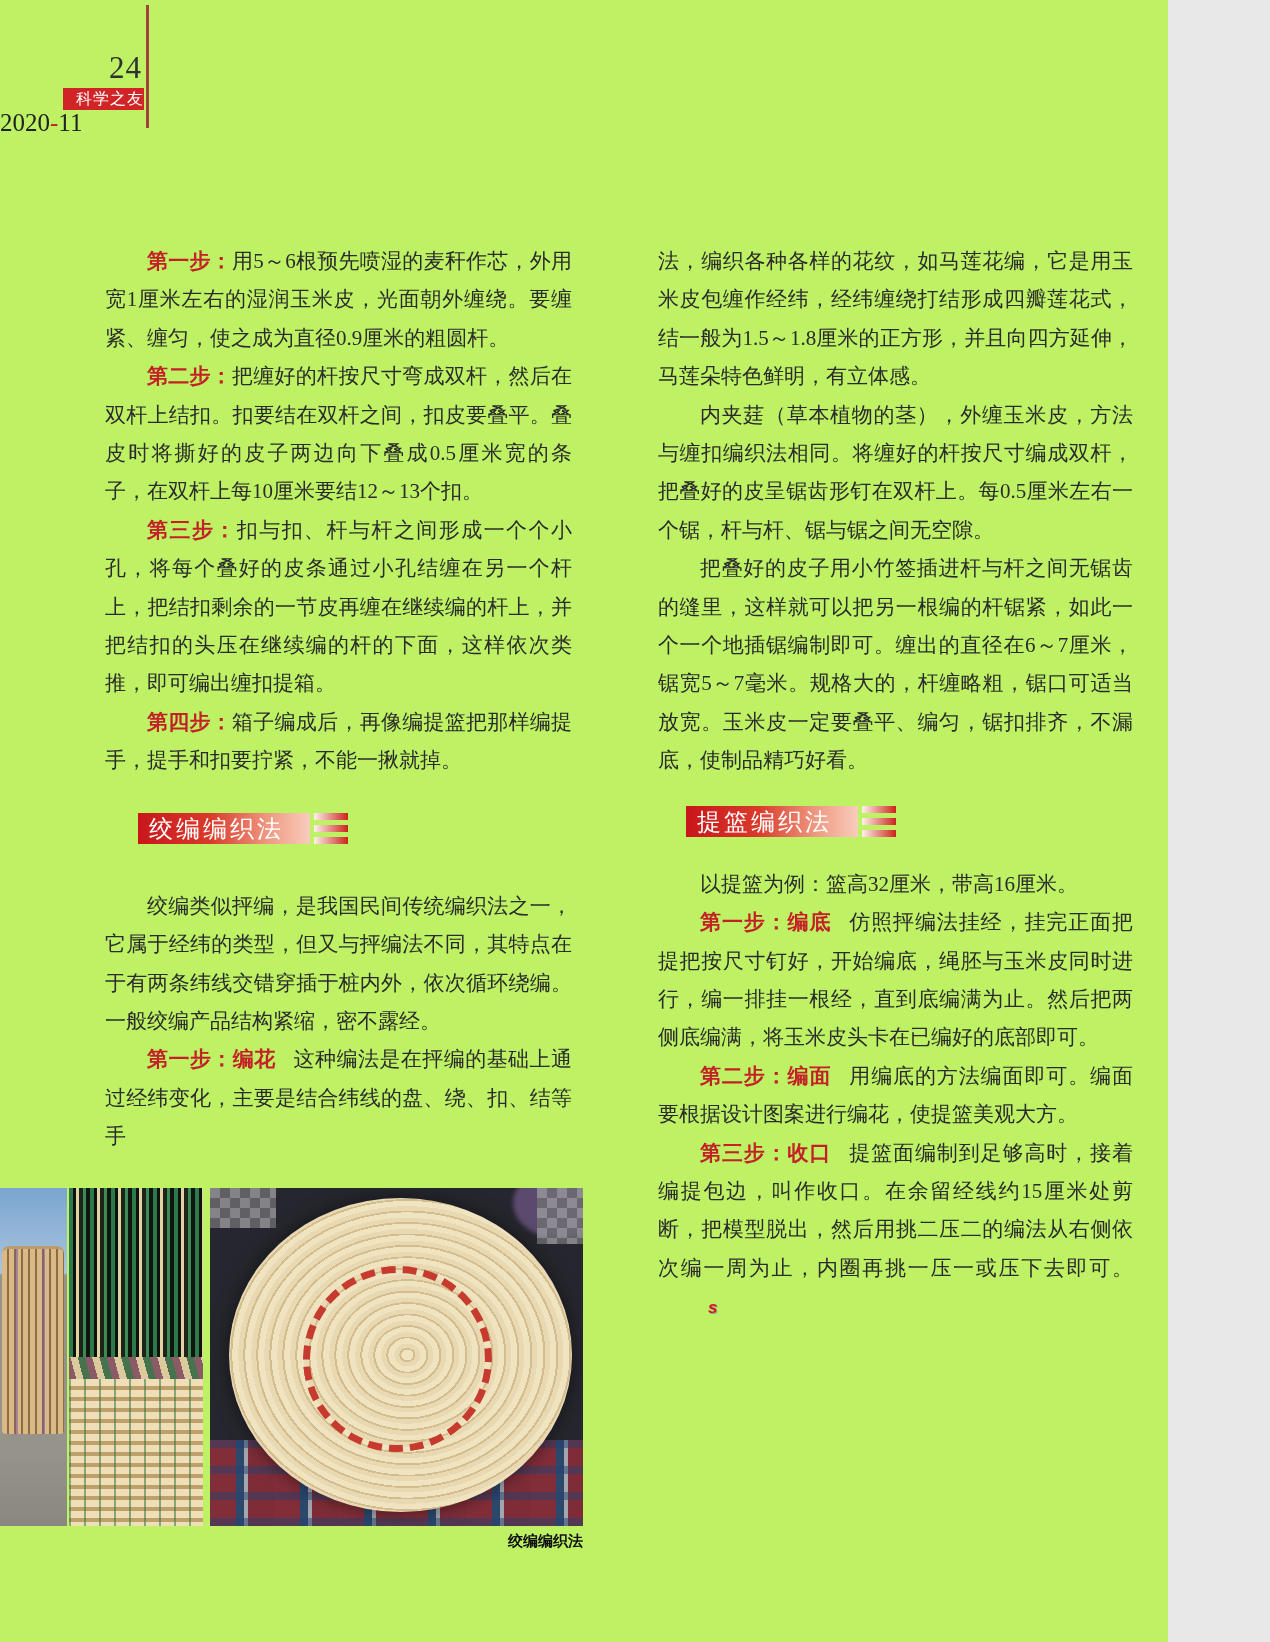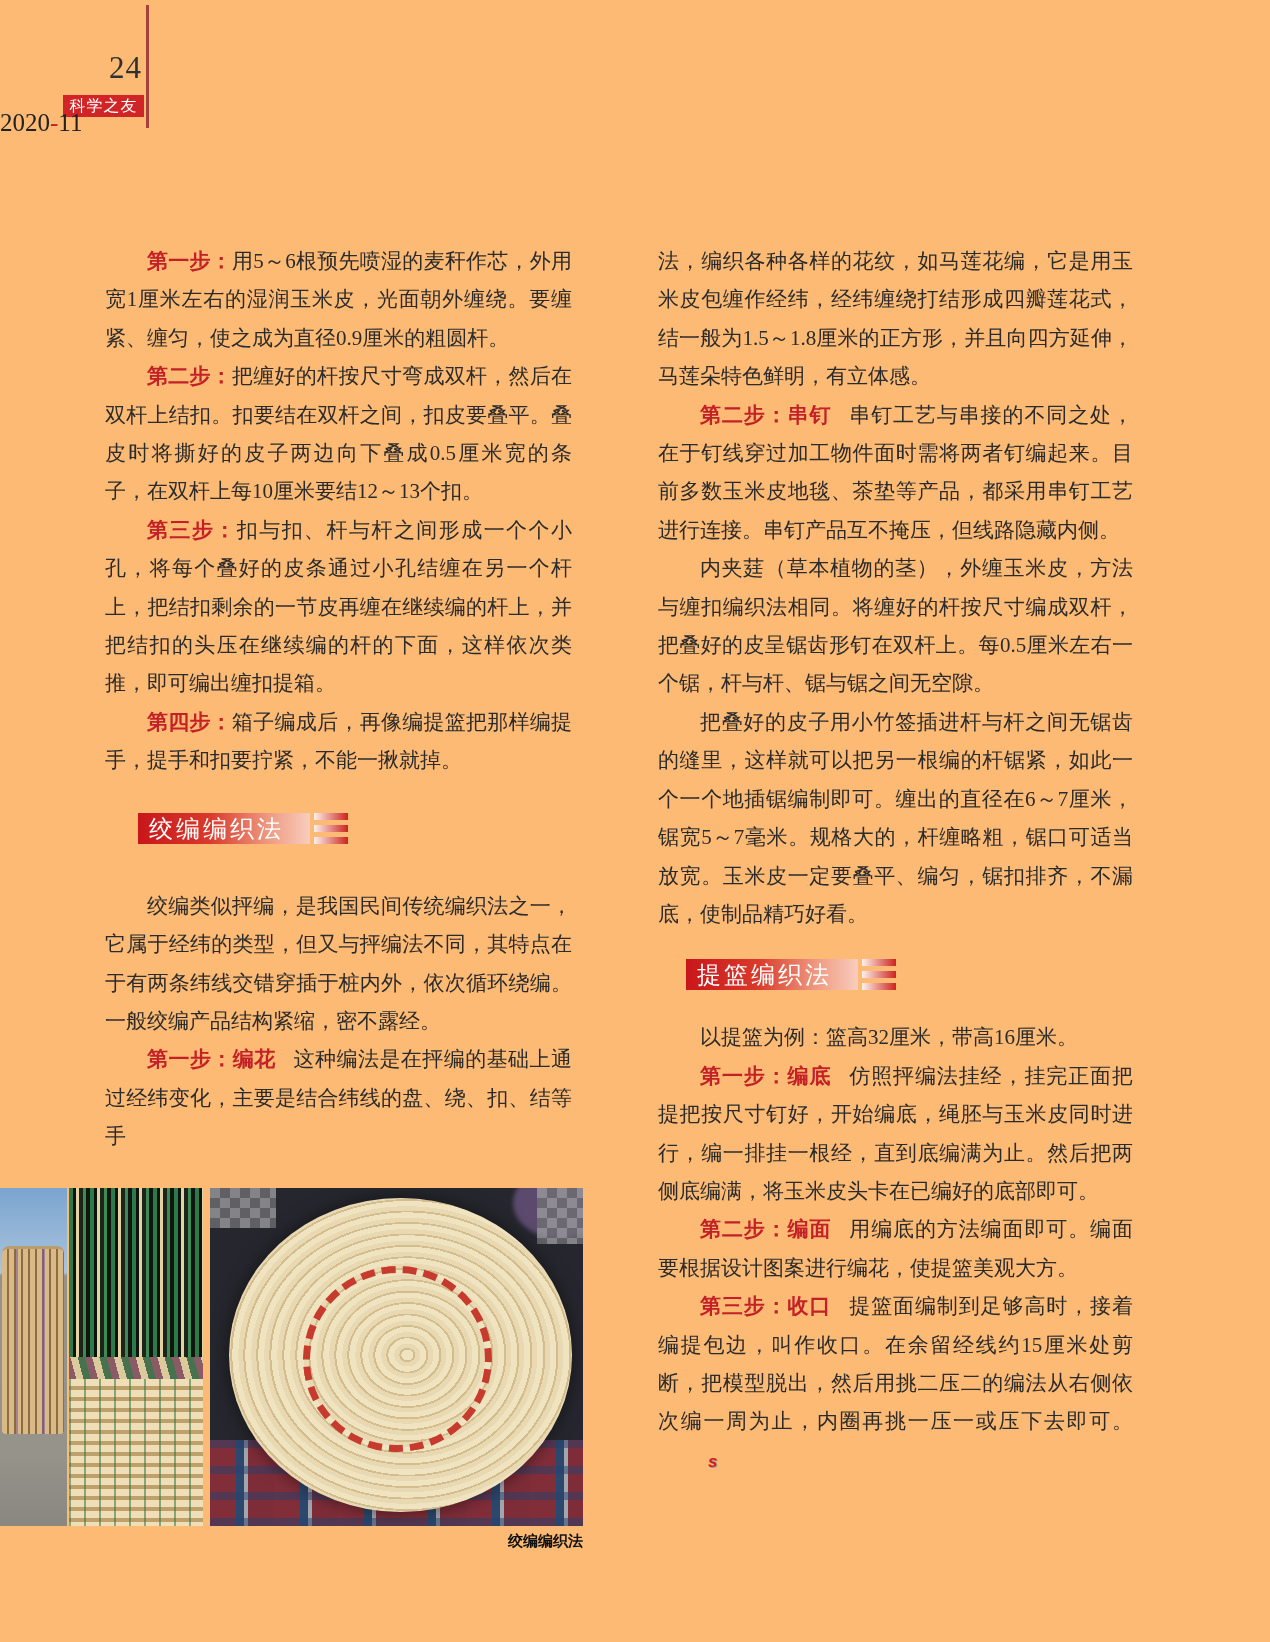--- a/index.html
+++ b/index.html
@@ -1,25 +1,25 @@
 <!DOCTYPE html>
 <html><head>
 <meta charset="utf-8">
 <style>
   html,body{margin:0;padding:0;background:#e8e8e8;}
-  .page{position:relative;width:1270px;height:1642px;background:#fdba74;overflow:hidden;
+  .page{position:relative;width:1168px;height:1642px;background:#bef264;overflow:hidden;
         font-family:"Liberation Serif","DejaVu Serif",serif;}
 
   
   .mast-rule{position:absolute;left:146px;top:5px;width:3px;height:123px;background:#a6423a;}
   .page-num{position:absolute;left:0;top:50px;width:142px;text-align:right;
             font-size:31px;color:#303030;letter-spacing:1px;}
-  .mag-badge{position:absolute;left:63px;top:95px;width:81px;height:22px;background:#d02427;
+  .mag-badge{position:absolute;left:63px;top:88px;width:81px;height:22px;background:#d02427;
              color:#fff;font-family:Liberation Sans, sans-serif;
-             font-size:16px;line-height:22px;text-align:center;letter-spacing:1px;}
+             font-size:16px;line-height:22px;text-align:right;letter-spacing:1px;}
   .issue{position:absolute;left:0;top:109px;width:142px;
          font-size:25px;color:#222;}
   .issue .sep{color:#c32127;}
 
   
   .col{position:absolute;top:242px;font-size:21px;line-height:38.4px;color:#2b2b2b;
        text-align:justify;}
   .col-left{left:105px;width:467px;}
   .col-right{left:658px;width:475px;}
   .col p{margin:0;text-indent:2em;}
@@ -104,21 +104,20 @@
           <i></i>
           <i></i>
           <i></i>
         </span>
       </div>
       <p class="para"><span>绞编类似抨编，是我国民间传统编织法之一，它属于经纬的类型，但又与抨编法不同，其特点在于有两条纬线交错穿插于桩内外，依次循环绕编。一般绞编产品结构紧缩，密不露经。</span></p>
       <p class="step"><span class="step-label kw">第一步：编花</span><span>这种编法是在抨编的基础上通过经纬变化，主要是结合纬线的盘、绕、扣、结等手</span></p>
     </section>
   <section class="col col-right" id="col-right">
       <p class="cont"><span>法，编织各种各样的花纹，如马莲花编，它是用玉米皮包缠作经纬，经纬缠绕打结形成四瓣莲花式，结一般为1.5～1.8厘米的正方形，并且向四方延伸，马莲朵特色鲜明，有立体感。</span></p>
-      <p class="step"><span class="step-label kw">第二步：串钉</span><span>串钉工艺与串接的不同之处，在于钉线穿过加工物件面时需将两者钉编起来。目前多数玉米皮地毯、茶垫等产品，都采用串钉工艺进行连接。串钉产品互不掩压，但线路隐藏内侧。</span></p>
       <p class="para"><span>内夹莛（草本植物的茎），外缠玉米皮，方法与缠扣编织法相同。将缠好的杆按尺寸编成双杆，把叠好的皮呈锯齿形钉在双杆上。每0.5厘米左右一个锯，杆与杆、锯与锯之间无空隙。</span></p>
       <p class="para"><span>把叠好的皮子用小竹签插进杆与杆之间无锯齿的缝里，这样就可以把另一根编的杆锯紧，如此一个一个地插锯编制即可。缠出的直径在6～7厘米，锯宽5～7毫米。规格大的，杆缠略粗，锯口可适当放宽。玉米皮一定要叠平、编匀，锯扣排齐，不漏底，使制品精巧好看。</span></p>
       <div class="sec-header">
         <span class="sec-title">提篮编织法</span>
         <span class="sec-stripes">
           <i></i>
           <i></i>
           <i></i>
         </span>
       </div>

